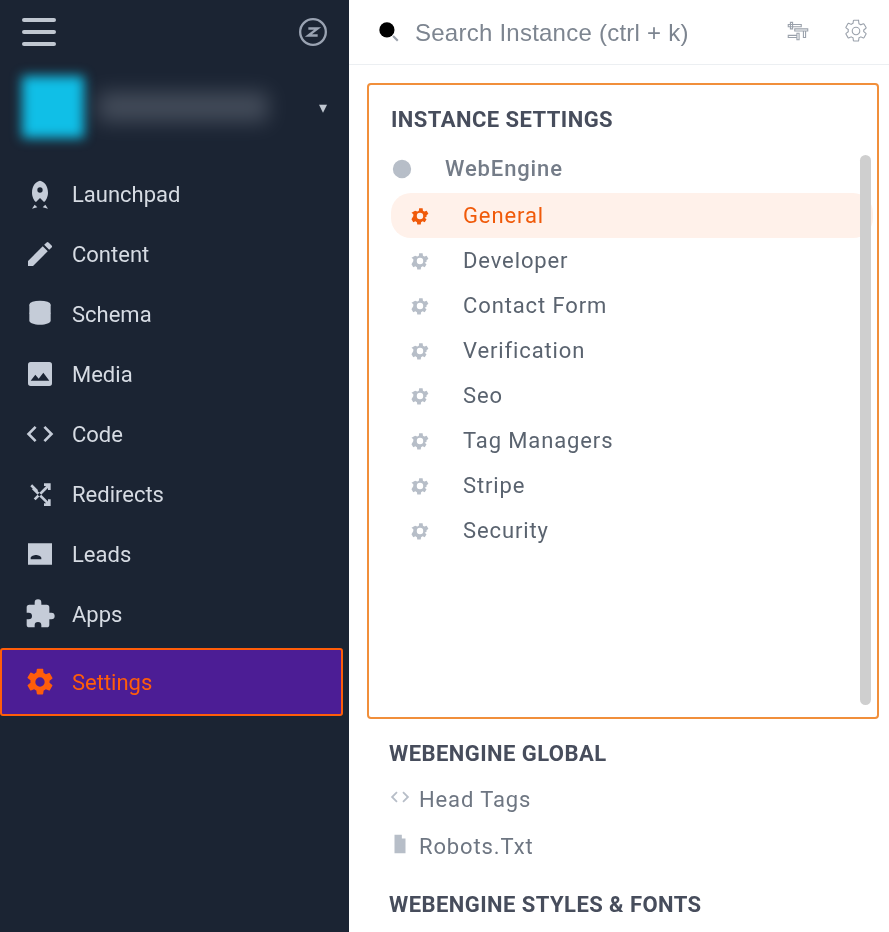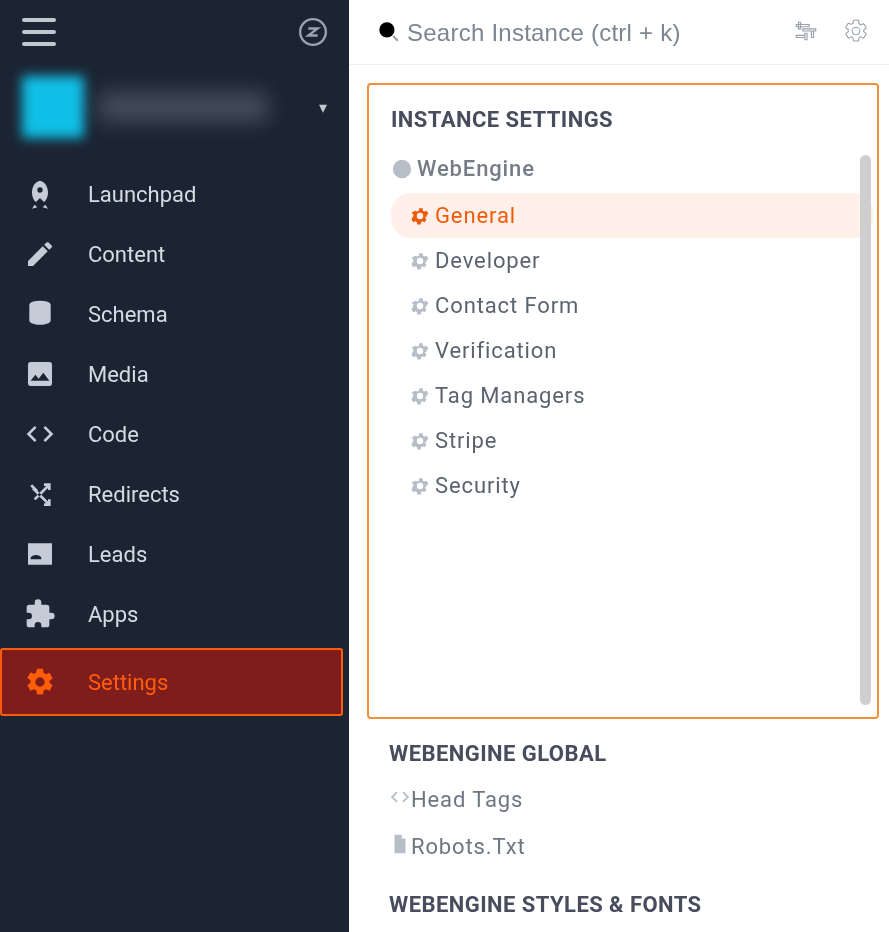--- a/index.html
+++ b/index.html
@@ -64,48 +64,48 @@
   }
   .instance-caret {
     color:#c0c7d1;
   }
 
   .nav {
     display:flex; flex-direction:column;
   }
   .nav-item {
     display:flex; align-items:center;
-    gap: 32px;
+    gap: 16px;
     padding: 14px 24px;
     font-size: 22px;
     color:#d6dbe3;
     cursor:pointer;
   }
   .nav-item .icon { width:32px; height:32px; flex:0 0 32px; }
   .nav-item svg { width:32px; height:32px; }
   .nav-item.active {
-    background:#7f1d1d;
+    background:#4c1d95;
     color:#ff5d0a;
     border:2px solid #ff5d0a;
     margin:4px 6px 4px 0;
     border-radius:3px;
     padding:16px 24px 16px 22px;
   }
   .nav-item.active svg * { fill:#ff5d0a; }
   .nav-item svg * { fill:#c5ccd8; }
 
   
   .main {
     flex:1;
     display:flex; flex-direction:column;
     min-width:0;
   }
   .searchbar {
     display:flex; align-items:center;
-    gap:6px;
+    gap:14px;
     padding: 18px 18px 16px 26px;
     border-bottom:1px solid #eceff2;
   }
   .searchbar svg { width:26px; height:26px; }
   .searchbar svg path { stroke:#9aa1ab; fill:none; }
   .search-input {
     flex:1;
     border:none; outline:none;
     font-size:24px;
     color:#7d8590;
@@ -135,21 +135,21 @@
     font-size:22px;
     font-weight:700;
     letter-spacing:.02em;
     color:#474d5c;
   }
   .settings-list {
     margin-top: 14px;
   }
   .set-item {
     display:flex; align-items:center;
-    gap:4px;
+    gap:32px;
     padding: 10px 0 10px 18px;
     font-size: 22px;
     letter-spacing:.04em;
     color:#5a636f;
     cursor:pointer;
     border-radius:4px;
   }
   .set-item .iconw { width:22px; height:22px; }
   .set-item svg { width:22px; height:22px; }
   .set-item svg * { fill:#b7bec8; }
@@ -179,21 +179,21 @@
 
   .section-title {
     font-size:22px;
     font-weight:700;
     letter-spacing:.02em;
     color:#474d5c;
     margin: 22px 8px 10px 40px;
   }
   .sec-item {
     display:flex; align-items:center;
-    gap:0;
+    gap:8px;
     padding: 10px 0 10px 40px;
     font-size:22px;
     letter-spacing:.04em;
     color:#6e7682;
     cursor:pointer;
   }
   .sec-item svg { width:22px; height:22px; }
   .sec-item svg * { fill:#b7bec8; }
 
   .iconw { display:inline-flex; }
@@ -372,20 +372,28 @@
             </svg>
           </span>
         <span>Verification</span>
       </div>
       <div class="set-item">
         <span class="iconw">
             <svg viewBox="0 0 24 24">
               <path d="M19.14 12.94a7.49 7.49 0 000-1.88l2.03-1.58-1.92-3.32-2.39.96a7.34 7.34 0 00-1.63-.95l-.36-2.54h-3.8l-.36 2.54c-.58.24-1.12.56-1.63.95l-2.39-.96L2.71 8.49l2.03 1.58a7.49 7.49 0 000 1.88L2.71 15.5l1.92 3.32 2.39-.96c.51.39 1.05.71 1.63.95l.36 2.54h3.8l.36-2.54c.58-.24 1.12-.56 1.63-.95l2.39.96 1.92-3.32-2.03-1.58zM12 15.5A3.5 3.5 0 1112 8.5a3.5 3.5 0 010 7z"></path>
             </svg>
           </span>
+        <span>Seo</span>
+      </div>
+      <div class="set-item">
+        <span class="iconw">
+            <svg viewBox="0 0 24 24">
+              <path d="M19.14 12.94a7.49 7.49 0 000-1.88l2.03-1.58-1.92-3.32-2.39.96a7.34 7.34 0 00-1.63-.95l-.36-2.54h-3.8l-.36 2.54c-.58.24-1.12.56-1.63.95l-2.39-.96L2.71 8.49l2.03 1.58a7.49 7.49 0 000 1.88L2.71 15.5l1.92 3.32 2.39-.96c.51.39 1.05.71 1.63.95l.36 2.54h3.8l.36-2.54c.58-.24 1.12-.56 1.63-.95l2.39.96 1.92-3.32-2.03-1.58zM12 15.5A3.5 3.5 0 1112 8.5a3.5 3.5 0 010 7z"></path>
+            </svg>
+          </span>
         <span>Tag Managers</span>
       </div>
       <div class="set-item">
         <span class="iconw">
             <svg viewBox="0 0 24 24">
               <path d="M19.14 12.94a7.49 7.49 0 000-1.88l2.03-1.58-1.92-3.32-2.39.96a7.34 7.34 0 00-1.63-.95l-.36-2.54h-3.8l-.36 2.54c-.58.24-1.12.56-1.63.95l-2.39-.96L2.71 8.49l2.03 1.58a7.49 7.49 0 000 1.88L2.71 15.5l1.92 3.32 2.39-.96c.51.39 1.05.71 1.63.95l.36 2.54h3.8l.36-2.54c.58-.24 1.12-.56 1.63-.95l2.39.96 1.92-3.32-2.03-1.58zM12 15.5A3.5 3.5 0 1112 8.5a3.5 3.5 0 010 7z"></path>
             </svg>
           </span>
         <span>Stripe</span>
       </div>

